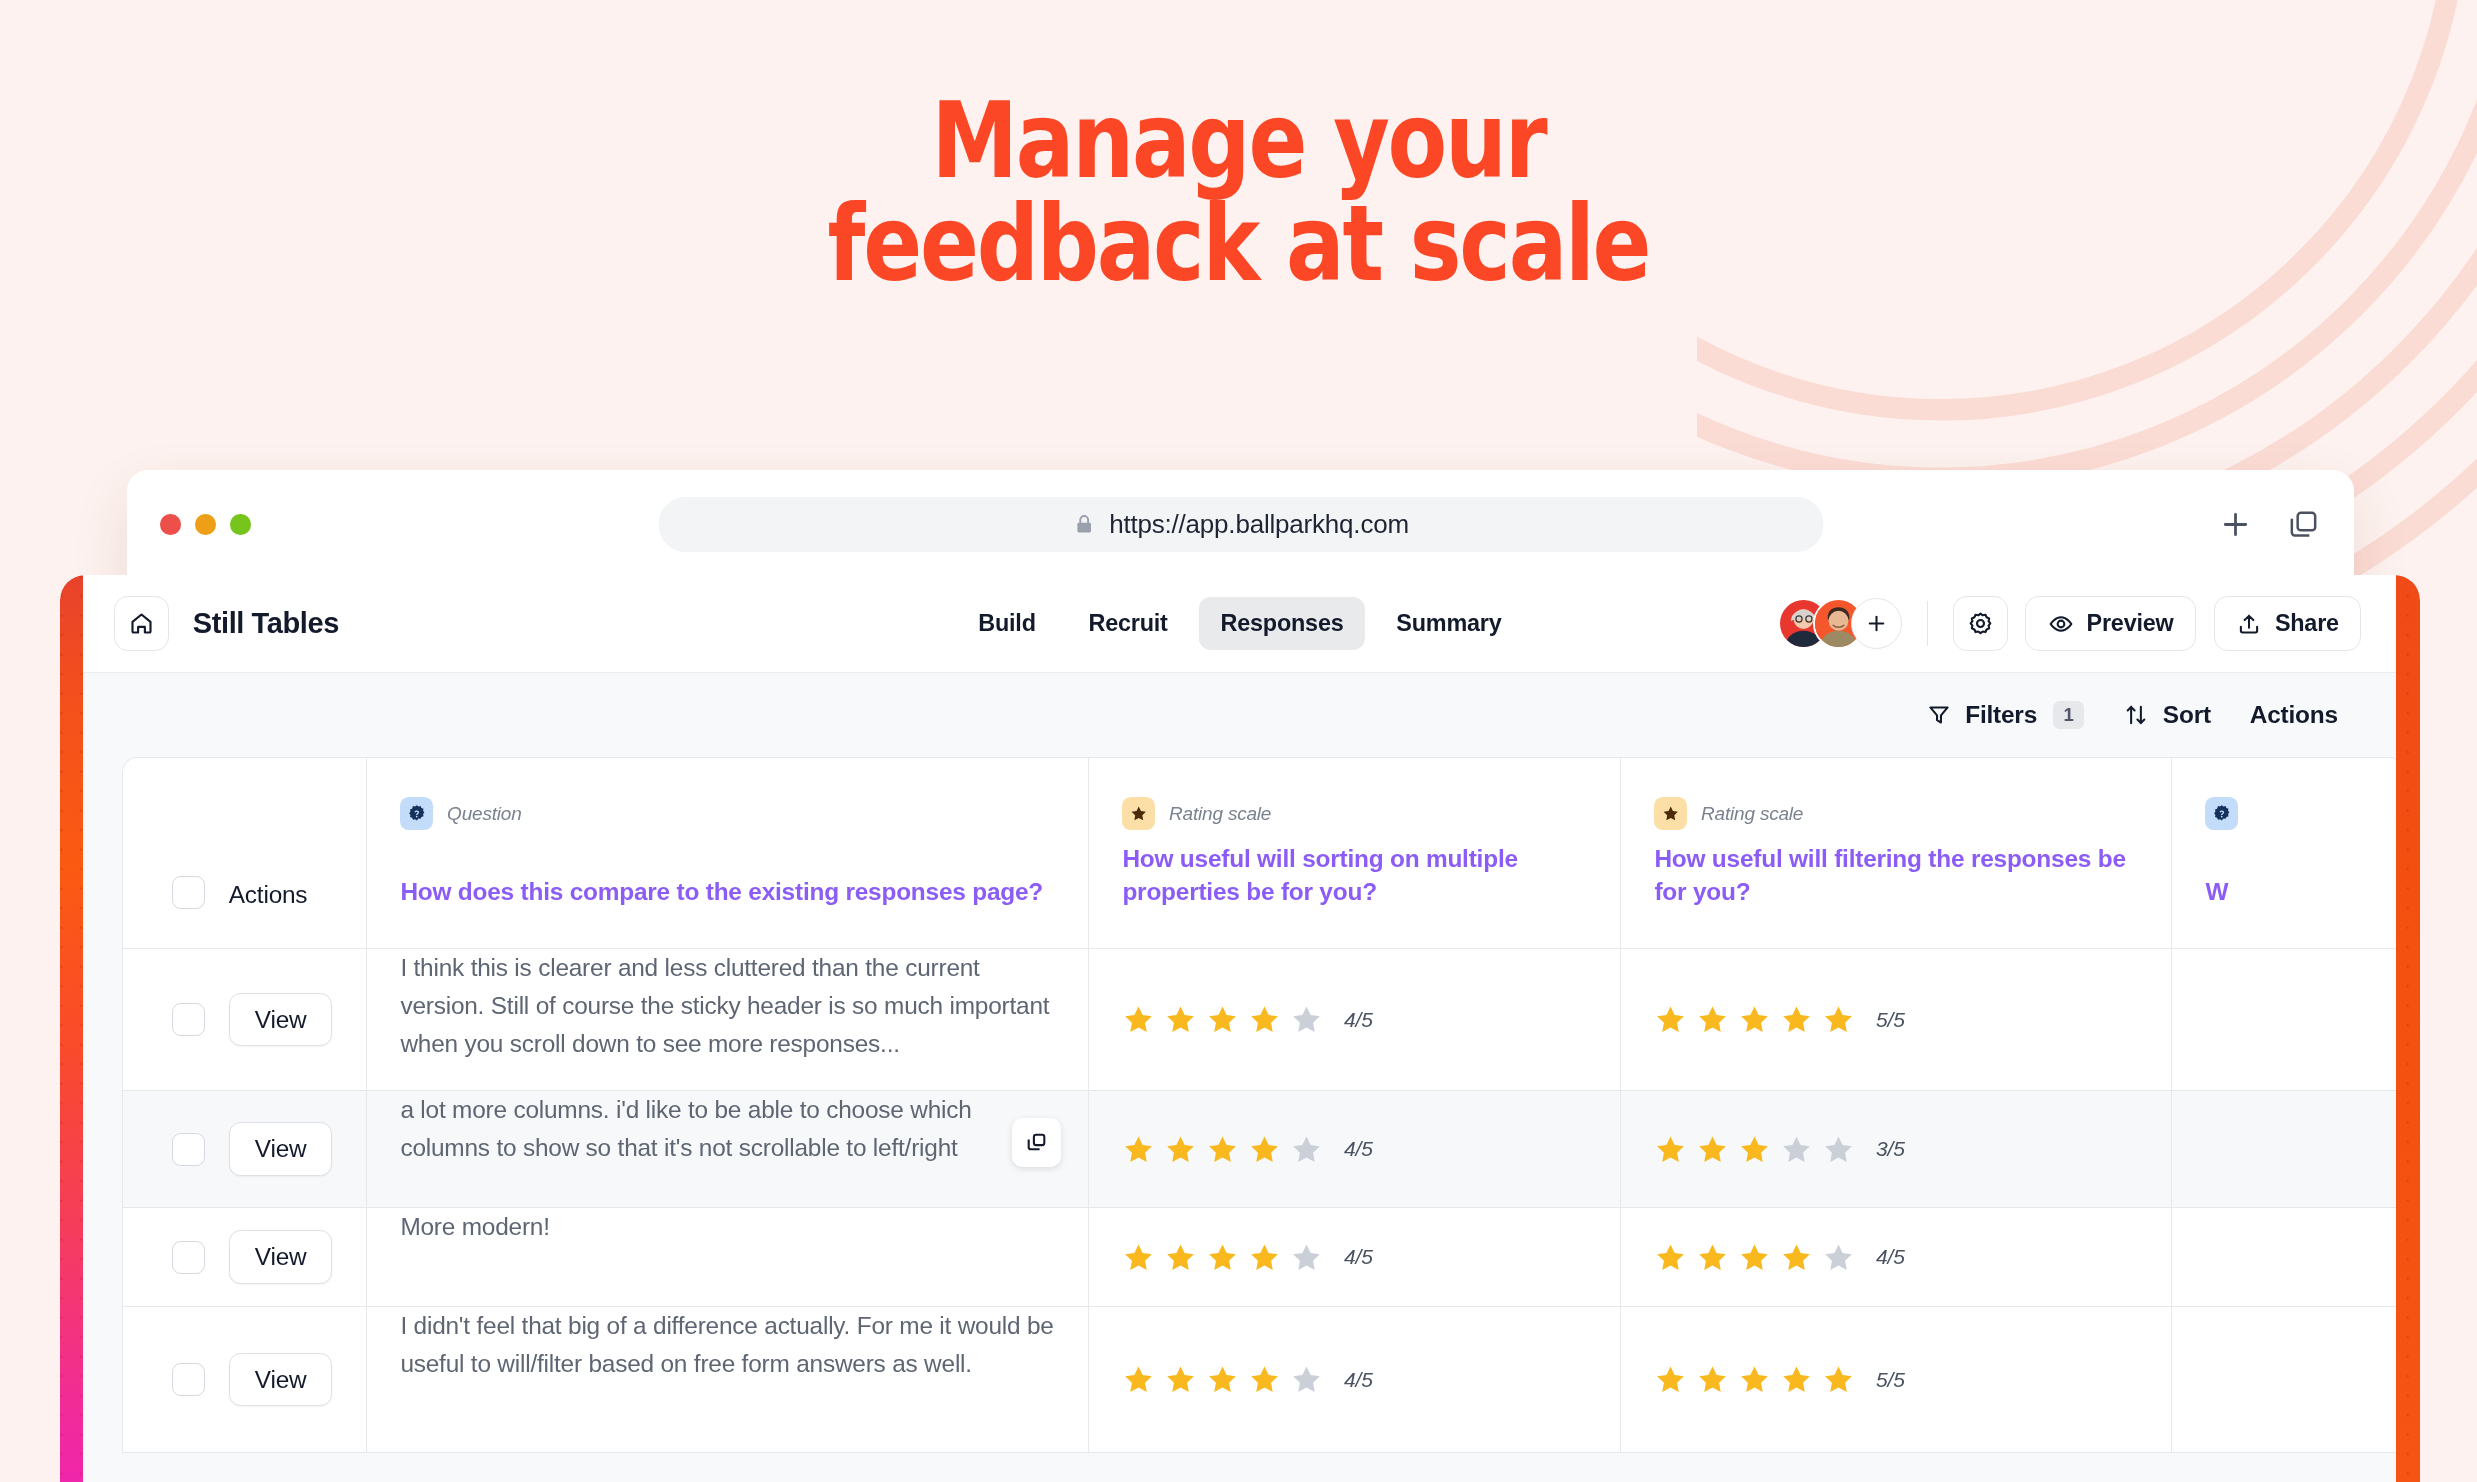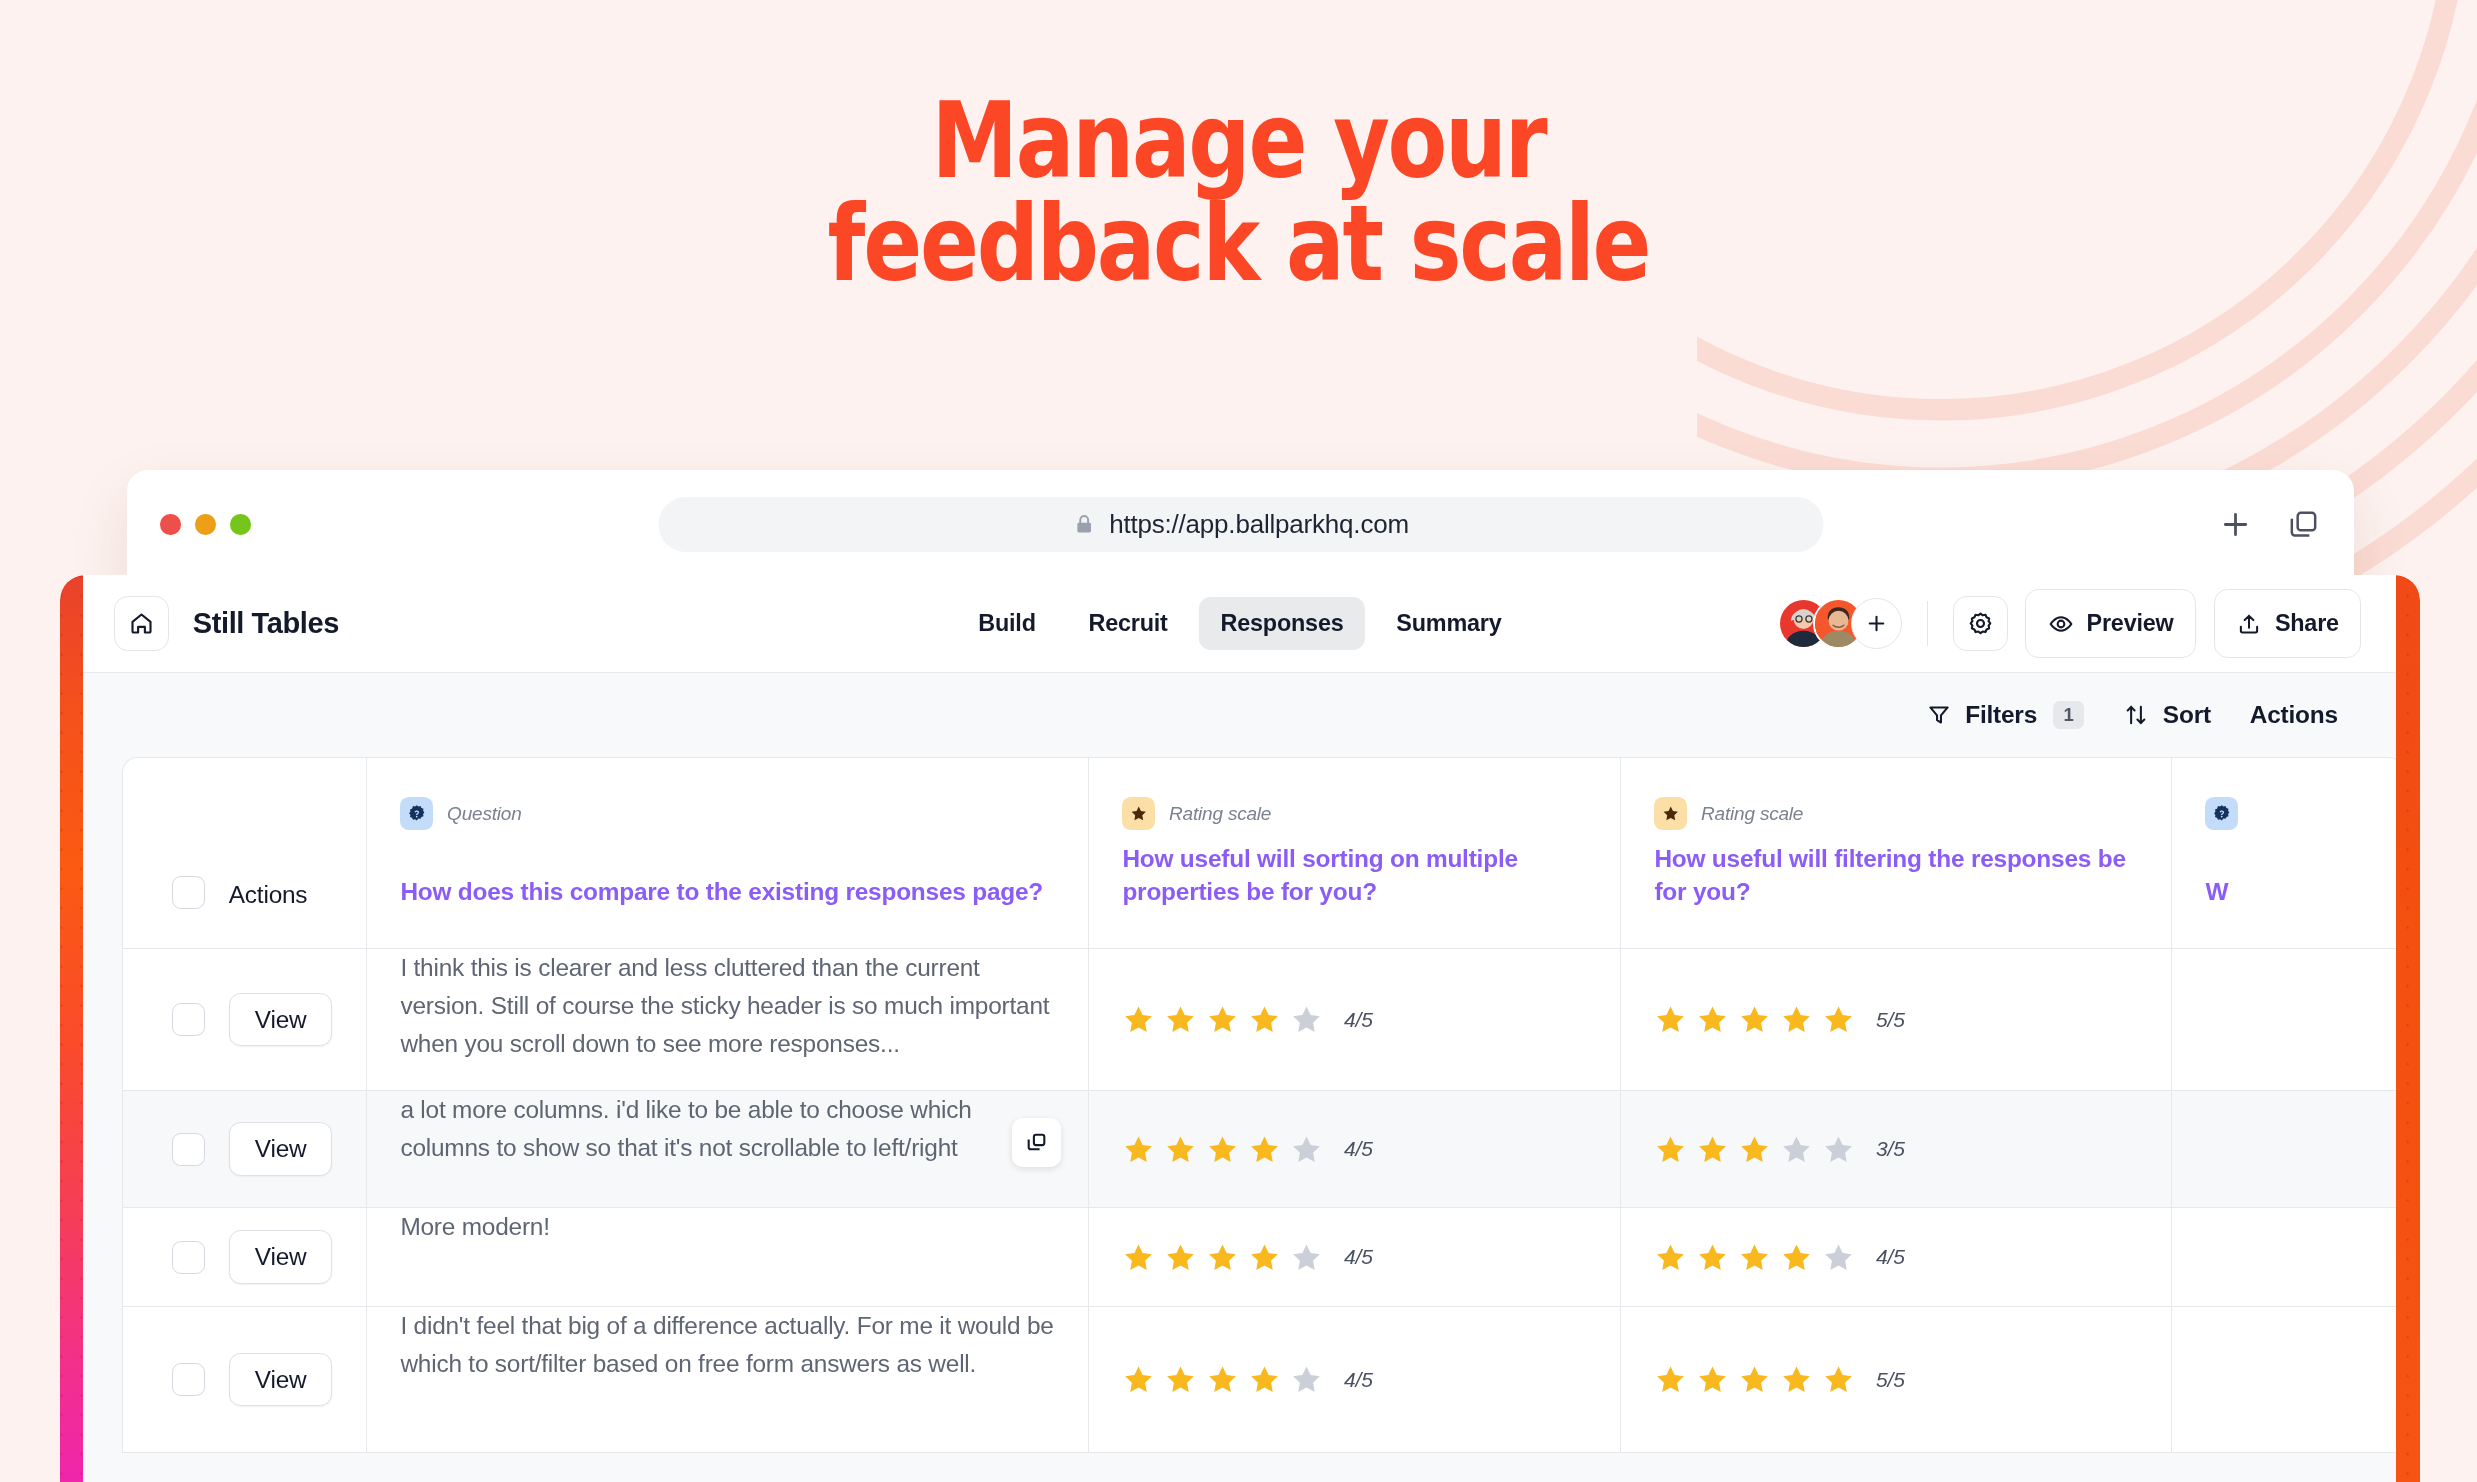--- a/index.html
+++ b/index.html
@@ -226,21 +226,21 @@
     width: 55px; height: 55px;
     border: 1px solid #E3E5E9;
     border-radius: 13.7px;
     background: #fff;
     display: flex; align-items: center; justify-content: center;
     flex: none;
   }
   .icon-btn svg { width: 27px; height: 27px; color: #131A2B; }
 
   .pill-btn {
-    height: 69px;
+    height: 55px;
     border: 1px solid #E3E5E9;
     border-radius: 13.7px;
     background: #fff;
     display: flex; align-items: center; gap: 12.7px;
     padding: 0 21.5px;
     margin-left: 17.6px;
     font-size: 23.4px;
     font-weight: 700;
     color: #131A2B;
     letter-spacing: -0.2px;
@@ -777,21 +777,21 @@
           </div>
           <div class="c-r3"></div>
         </div>
 
         <div class="tr r4">
           <div class="c-actions">
             <span class="checkbox"></span>
             <span class="view-btn">View</span>
           </div>
           <div class="c-q">
-            <div class="cell-text">I didn't feel that big of a difference actually. For me it would be which to sort/filter based on free form answers as well.</div>
+            <div class="cell-text">I didn't feel that big of a difference actually. For me it would be useful to will/filter based on free form answers as well.</div>
           </div>
           <div class="c-r1">
             <div class="stars">
               <svg class="star on" viewBox="0 0 24 24" fill="currentColor">
                   <path d="M12 2.6l3 6.1 6.7 1-4.9 4.7 1.2 6.7L12 17.9l-6 3.2 1.2-6.7-4.9-4.7 6.7-1 3-6.1Z"></path>
                 </svg>
               <svg class="star on" viewBox="0 0 24 24" fill="currentColor">
                   <path d="M12 2.6l3 6.1 6.7 1-4.9 4.7 1.2 6.7L12 17.9l-6 3.2 1.2-6.7-4.9-4.7 6.7-1 3-6.1Z"></path>
                 </svg>
               <svg class="star on" viewBox="0 0 24 24" fill="currentColor">

